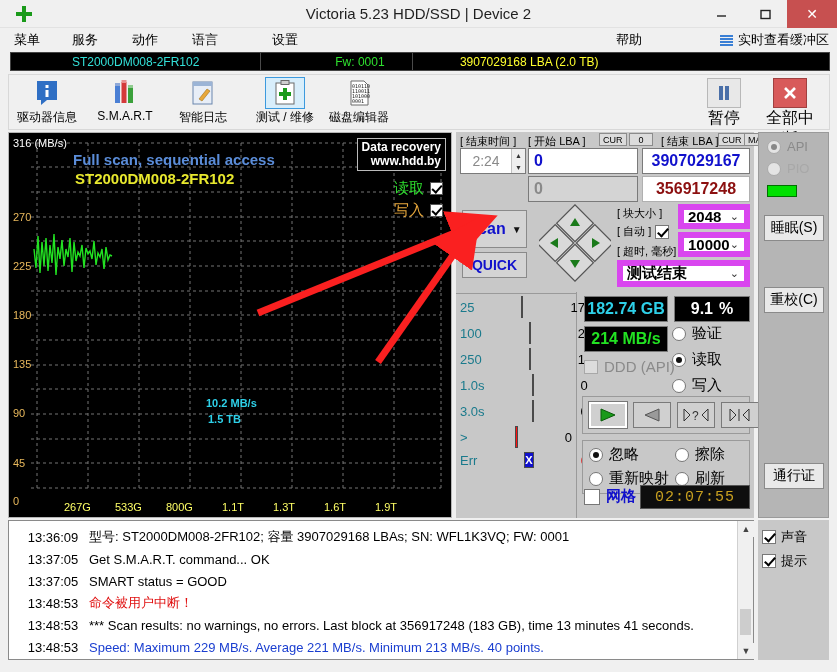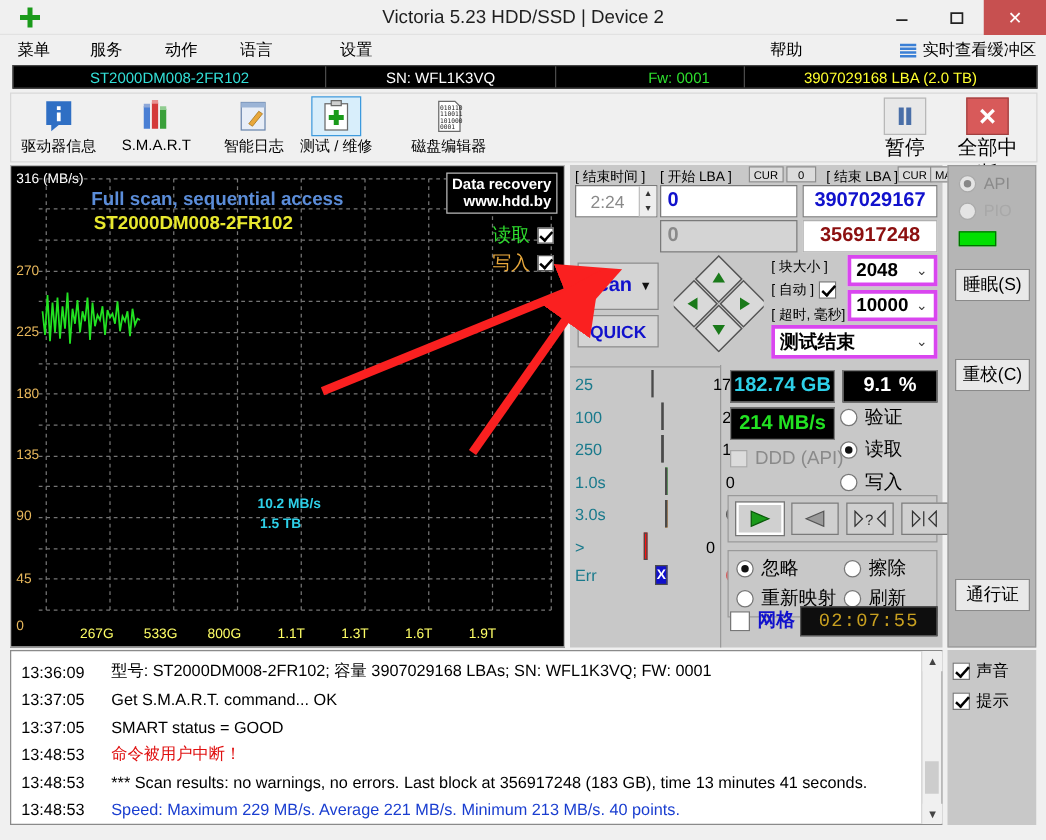--- a/index.html
+++ b/index.html
@@ -107,21 +107,21 @@
   .tbox.red { color:#8c1010; }
   .spin { border:1px solid #7a7a7a; background:#fff; height:26px; width:66px;
           display:flex; align-items:center; position:relative; }
   .spin span { flex:1; text-align:center; font-size:14px; color:#8a8a8a; }
   .spin .arrs { width:14px; height:24px; border-left:1px solid #c0c0c0;
                 background:#eee; display:flex; flex-direction:column; }
   .spin .arrs div { flex:1; display:flex; align-items:center; justify-content:center; font-size:7px; color:#333;}
   .bigbtn { border:1px solid #8a8a8a; background:#d4d4d4; height:38px;
             display:flex; align-items:center; justify-content:center;
             font-size:16px; font-weight:bold; color:#1111cc; }
-  .selbox { border:3px solid #d946ef; background:#fff; height:25px;
+  .selbox { border:6px solid #d946ef; background:#fff; height:25px;
             display:flex; align-items:center; padding:0 4px;
             font-size:15px; font-weight:bold; color:#000; position:relative; }
   .selbox .chev { position:absolute; right:5px; font-size:11px; color:#333; font-weight:normal; }
 
   .lcdbox { border:1px solid #7a7a7a; background:#000; height:26px;
             display:flex; align-items:center; justify-content:center;
             font-size:16px; font-weight:bold; }
   .radio { width:14px; height:14px; border-radius:50%; border:1px solid #777;
            background:#fff; position:relative; display:inline-block; }
   .radio.on::after { content:""; position:absolute; left:3px; top:3px; width:6px; height:6px;
@@ -211,21 +211,20 @@
           <i></i>
           <i></i>
           <i></i>
         </span>
       <span>实时查看缓冲区</span>
     </div>
   </div>
 
   <div class="devbar">
     <div class="devcell dc1">ST2000DM008-2FR102</div>
-    <div class="devcell dc2">SN: WFL1K3VQ</div>
     <div class="devcell dc3">Fw: 0001</div>
     <div class="devcell dc4">3907029168 LBA (2.0 TB)</div>
   </div>
 
   <div class="toolbar">
     <div class="tbtn" style="left:6px">
       <div class="box">
           <svg class="ic" viewBox="0 0 28 28">
         <rect x="4" y="2" width="20" height="19" fill="#2f6fc4"></rect>
         <path d="M8 21 l0 5 l6 -5 z" fill="#2f6fc4"></path>
@@ -251,21 +250,21 @@
     <div class="tbtn" style="left:162px">
       <div class="box">
           <svg class="ic" viewBox="0 0 28 28">
         <rect x="4" y="3" width="19" height="22" fill="#e8eef7" stroke="#6a86ad"></rect>
         <rect x="4" y="3" width="19" height="4" fill="#9bb4d6"></rect>
         <path d="M10 20 l8 -10 l3 2 l-8 10 z" fill="#e8a83c" stroke="#a0701a" stroke-width="0.6"></path>
       </svg>
         </div>
       <div class="lbl">智能日志</div>
     </div>
-    <div class="tbtn sel" style="left:228px">
+    <div class="tbtn sel" style="left:244px">
       <div class="box">
           <svg class="ic" viewBox="0 0 28 28">
         <rect x="5" y="4" width="18" height="21" fill="#fff" stroke="#6a6a6a"></rect>
         <rect x="10" y="1.5" width="8" height="4" fill="#cfcfcf" stroke="#6a6a6a"></rect>
         <path d="M12 9 h4 v4 h4 v4 h-4 v4 h-4 v-4 h-4 v-4 h4 z" fill="#1a9a1a"></path>
       </svg>
         </div>
       <div class="lbl">测试 / 维修</div>
     </div>
     <div class="tbtn" style="left:318px">
@@ -574,21 +573,21 @@
     </div>
     <div class="fbtn" style="top:154px;">
       <span>重校(C)</span>
     </div>
     <div class="fbtn" style="top:330px;">
       <span>通行证</span>
     </div>
   </div>
 
   <div class="logwrap">
-    <div style="padding-top:5px;">
+    <div style="padding-top:5px;text-align:center;">
       <div class="logrow">
         <span class="logtime">13:36:09</span>
         <span class="logtxt">型号: ST2000DM008-2FR102; 容量 3907029168 LBAs; SN: WFL1K3VQ; FW: 0001</span>
       </div>
       <div class="logrow">
         <span class="logtime">13:37:05</span>
         <span class="logtxt">Get S.M.A.R.T. command... OK</span>
       </div>
       <div class="logrow">
         <span class="logtime">13:37:05</span>

